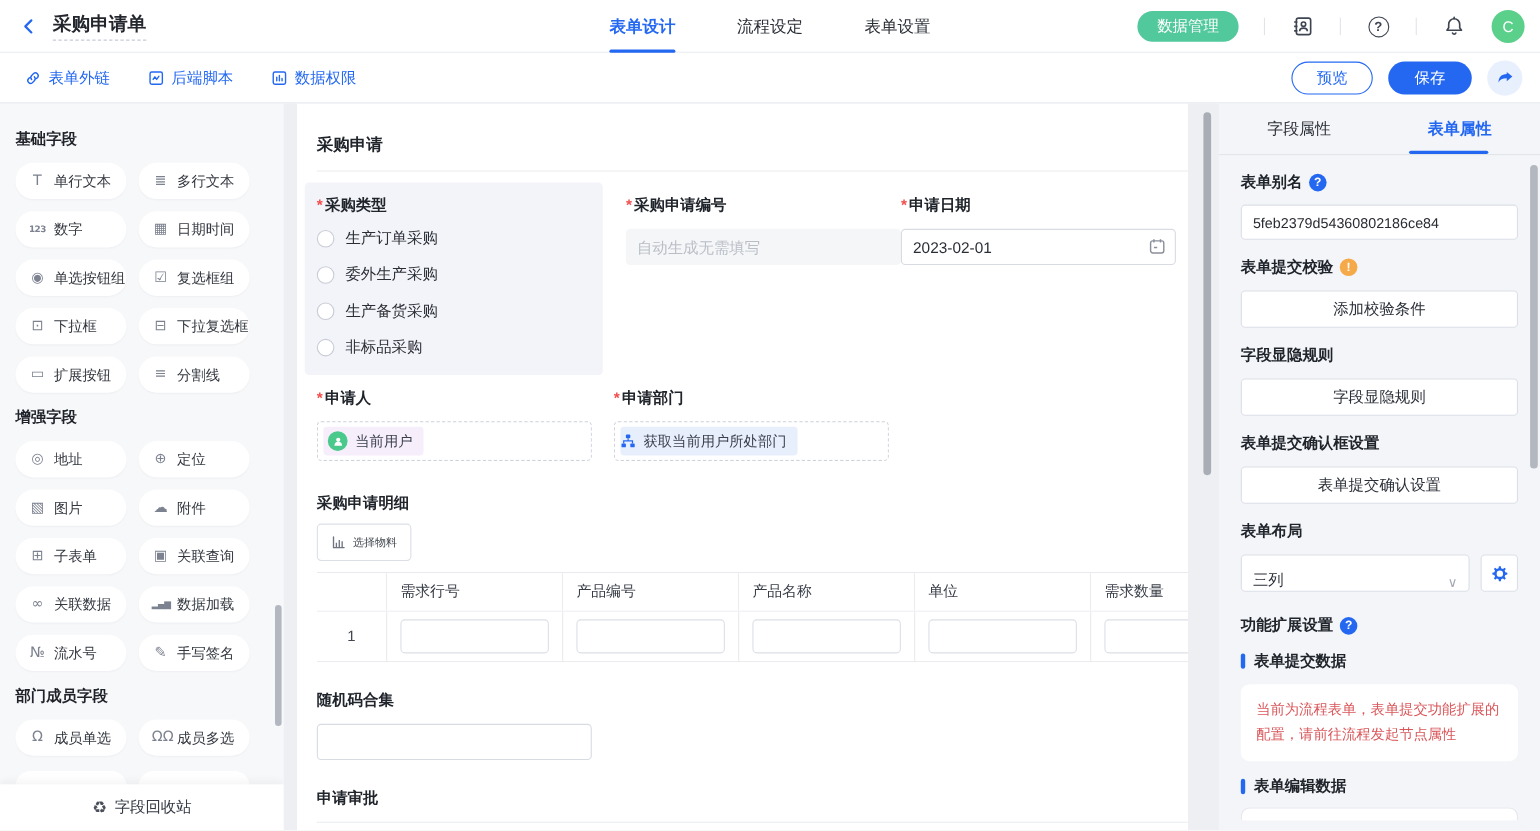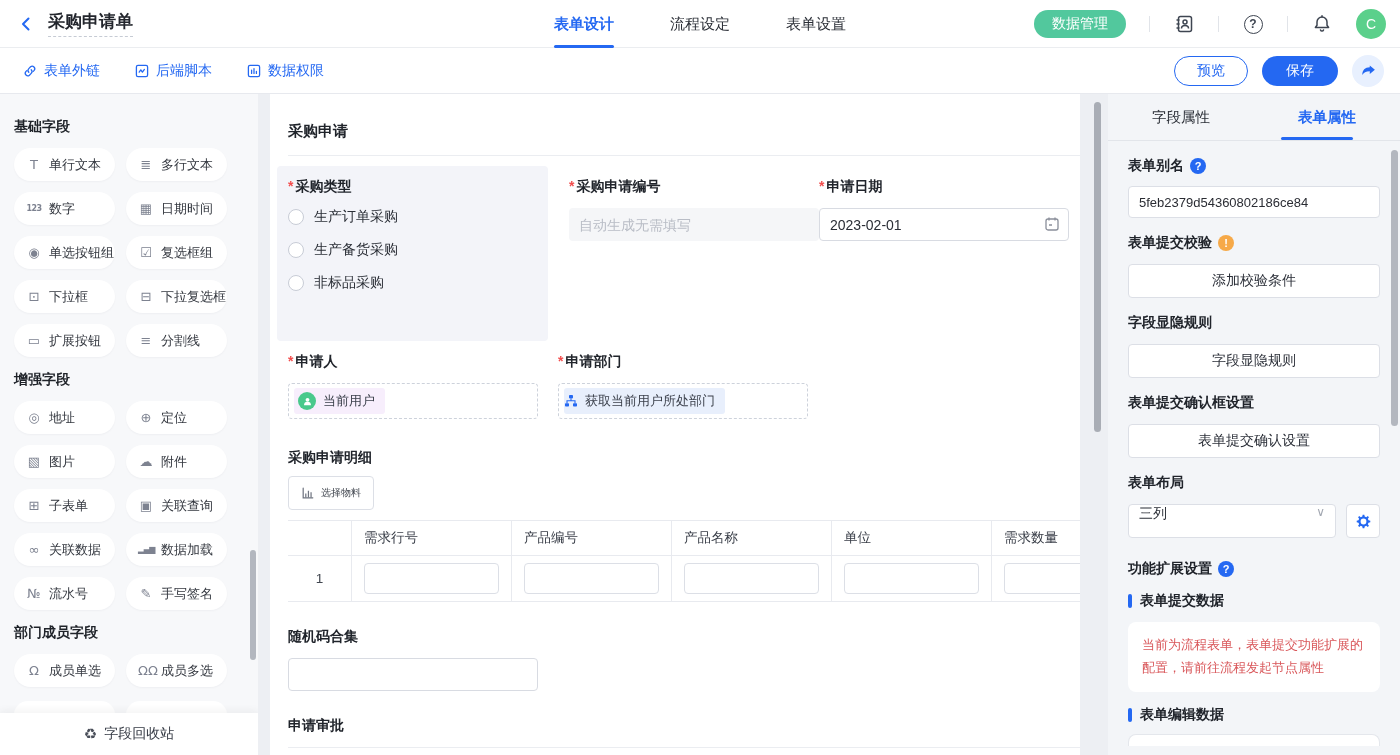--- a/index.html
+++ b/index.html
@@ -93,21 +93,21 @@
   .p-tab.active { color:#2468f2; font-weight:600; }
   .p-tab-line { position:absolute; left:173px; bottom:0; width:72px; height:3px; background:#2468f2; border-radius:2px; }
   .p-divider { height:1px; background:#e2e5ea; margin:0; }
   .p-label { display:flex; align-items:center; gap:6px; font-size:14px; font-weight:700; color:#20242b; margin-top:16px; }
   .badge { width:16px; height:16px; border-radius:50%; color:#fff; font-size:11px; font-weight:700; display:flex; align-items:center; justify-content:center; cursor:pointer; }
   .badge.blue { background:#2468f2; }
   .badge.orange { background:#f6a948; }
   .p-input { width:252px; height:32px; margin-top:11px; border:1px solid #dcdfe6; border-radius:4px; background:#fff; padding:0 10px; font-size:13px; color:#2a2c33; font-family:inherit; }
   .p-btn { width:252px; height:34px; margin-top:12px; border:1px solid #dcdfe6; border-radius:4px; background:#fff; display:flex; align-items:center; justify-content:center; font-size:14px; color:#2b2f38; cursor:pointer; }
   .layout-row { display:flex; gap:10px; margin-top:12px; align-items:center; }
-  .p-select { width:208px; height:34px; border:1px solid #dcdfe6; border-radius:4px; background:#fff; display:flex; align-items:flex-start; justify-content:space-between; padding:0 10px; font-size:14px; color:#2a2e36; cursor:pointer; }
+  .p-select { width:208px; height:34px; border:1px solid #dcdfe6; border-radius:4px; background:#fff; display:flex; align-items:flex-end; justify-content:space-between; padding:0 10px; font-size:14px; color:#2a2e36; cursor:pointer; }
   .chev { color:#a2a7b1; font-size:12px; font-family:"DejaVu Sans",sans-serif; }
   .gear-btn { width:34px; height:34px; border:1px solid #dcdfe6; border-radius:4px; background:#fff; display:flex; align-items:center; justify-content:center; cursor:pointer; }
   .p-sub { display:flex; align-items:center; gap:8px; font-size:14px; font-weight:700; color:#20242b; margin-top:14px; }
   .blue-bar { width:4px; height:14px; background:#2468f2; border-radius:2px; }
   .warn-card { width:252px; margin-top:12px; background:#fff; border-radius:8px; padding:12px 14px; font-size:13px; line-height:1.75; color:#d9575a; }
   .partial-card { width:252px; height:12px; margin-top:10px; background:#fff; border:1px solid #e4e7ec; border-bottom:none; border-radius:8px 8px 0 0; }
 
   
   .sb-thumb { position:absolute; border-radius:4px; background:#b3b7bf; }
   .thumb-sidebar { left:250px; top:550px; width:6px; height:110px; }
@@ -319,20 +319,24 @@
     <div class="sec-title">采购申请</div>
     <div class="sec-divider"></div>
 
     <div class="field-grid">
       <div class="fg-col hl">
         <div class="f-label"><span class="req">*</span><span>采购类型</span></div>
         <div>
             <div class="radio-opt">
               <span class="radio-dot"></span>
               <span>生产订单采购</span>
+            </div>
+            <div class="radio-opt">
+              <span class="radio-dot"></span>
+              <span>委外生产采购</span>
             </div>
             <div class="radio-opt">
               <span class="radio-dot"></span>
               <span>生产备货采购</span>
             </div>
             <div class="radio-opt">
               <span class="radio-dot"></span>
               <span>非标品采购</span>
             </div>
           </div>

